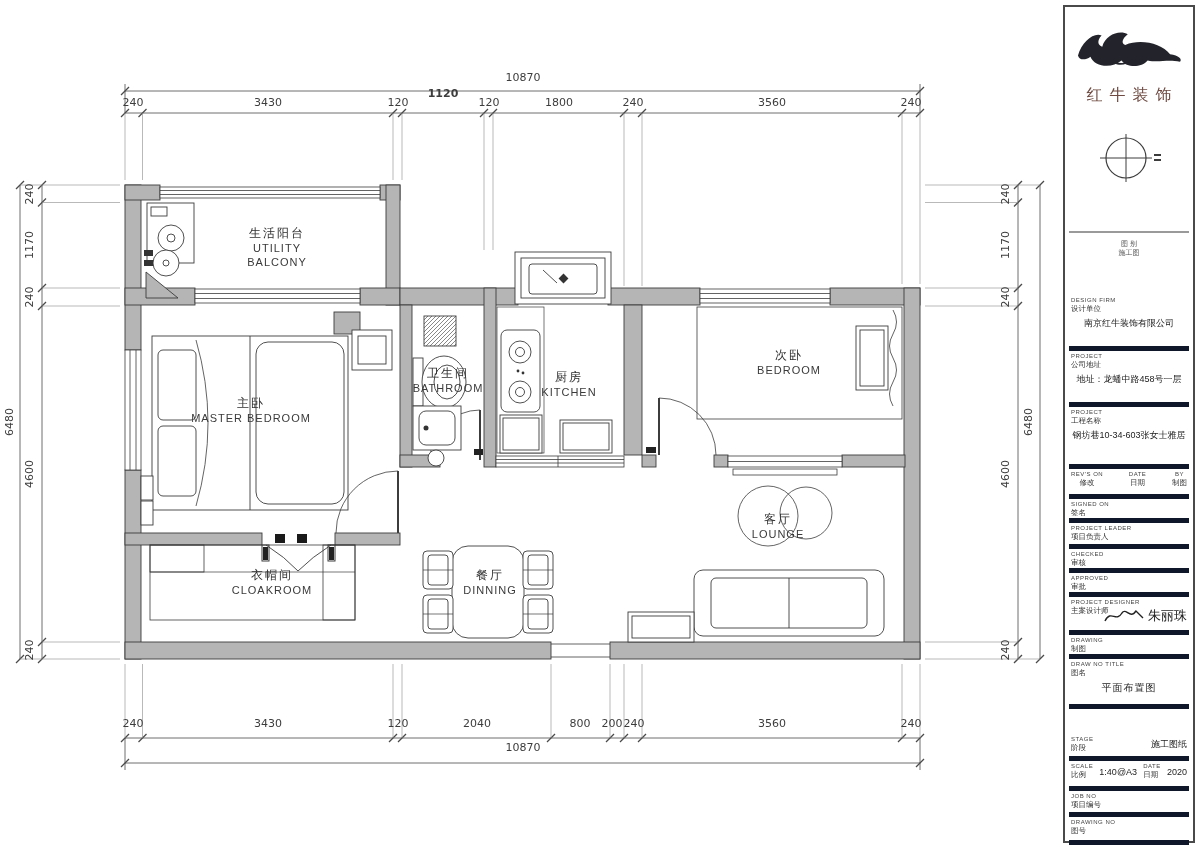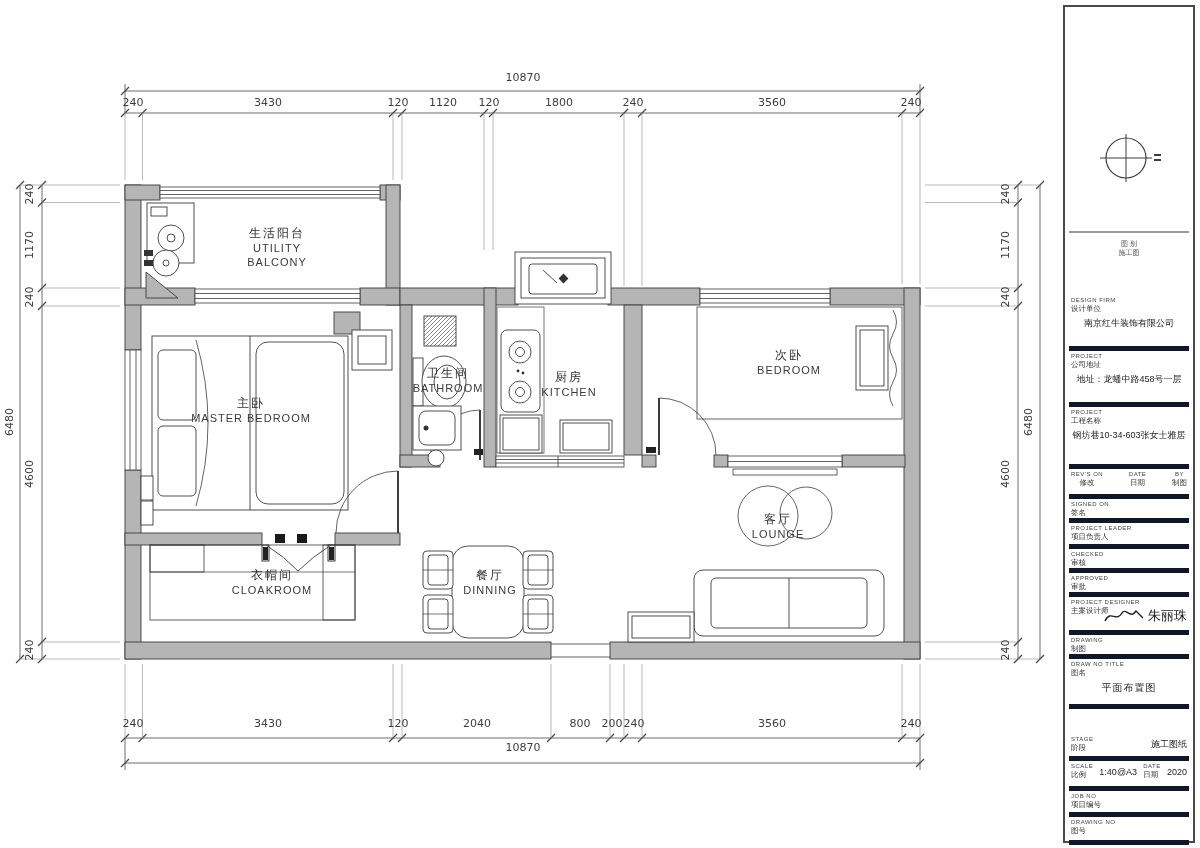--- a/index.html
+++ b/index.html
@@ -407,21 +407,21 @@
 </div>
 <div class="room-label" style="left:430px;top:568px;">
   <div class="zh">餐厅</div>
   <div class="en">DINNING</div>
 </div>
 
 <span class="dim" style="left:483px;top:72px;width:80px;">10870</span>
 <span class="dim" style="left:105px;top:97px;width:56px;">240</span>
 <span class="dim" style="left:240px;top:97px;width:56px;">3430</span>
 <span class="dim" style="left:372px;top:97px;width:52px;">120</span>
-<span class="dim" style="left:415px;top:97px;width:56px;">1120</span>
+<span class="dim" style="left:415px;top:88px;width:56px;font-weight:bold;">1120</span>
 <span class="dim" style="left:463px;top:97px;width:52px;">120</span>
 <span class="dim" style="left:531px;top:97px;width:56px;">1800</span>
 <span class="dim" style="left:605px;top:97px;width:56px;">240</span>
 <span class="dim" style="left:744px;top:97px;width:56px;">3560</span>
 <span class="dim" style="left:883px;top:97px;width:56px;">240</span>
 
 <span class="dim" style="left:105px;top:718px;width:56px;">240</span>
 <span class="dim" style="left:240px;top:718px;width:56px;">3430</span>
 <span class="dim" style="left:372px;top:718px;width:52px;">120</span>
 <span class="dim" style="left:449px;top:718px;width:56px;">2040</span>
@@ -440,20 +440,30 @@
 <span class="dim rot" style="left:8px;top:644px;width:44px;">240</span>
 
 <span class="dim rot" style="left:984px;top:188px;width:44px;">240</span>
 <span class="dim rot" style="left:984px;top:239px;width:44px;">1170</span>
 <span class="dim rot" style="left:984px;top:291px;width:44px;">240</span>
 <span class="dim rot" style="left:984px;top:468px;width:44px;">4600</span>
 <span class="dim rot" style="left:984px;top:644px;width:44px;">240</span>
 <span class="dim rot" style="left:1005px;top:416px;width:48px;">6480</span>
 
 <aside class="titleblock">
+  <div class="tb-logo">
+    <svg width="112" height="62" viewBox="0 0 180 80">
+      <path d="M8,52 C14,30 34,14 46,20 C38,28 40,36 47,38 C52,18 76,10 88,18
+               C79,25 77,33 84,35 C108,25 142,32 156,50 C170,52 176,58 172,62
+               C150,58 138,64 120,60 C110,72 86,72 78,60 C62,74 34,70 28,54
+               C20,60 10,60 8,52 Z" fill="#23242b"></path>
+      <path d="M60,58 C70,66 86,66 94,58 C86,70 66,70 60,58 Z" fill="#23242b"></path>
+    </svg>
+    <div class="tb-brand">红牛装饰</div>
+  </div>
   <div class="tb-compass">
     <svg width="70" height="58" viewBox="0 0 70 58">
       <circle cx="32" cy="29" r="20" fill="none" stroke="#3c3c3c" stroke-width="1.2"></circle>
       <line x1="6" y1="29" x2="58" y2="29" stroke="#3c3c3c" stroke-width="1"></line>
       <line x1="32" y1="5" x2="32" y2="53" stroke="#3c3c3c" stroke-width="1"></line>
       <line x1="60" y1="26" x2="67" y2="26" stroke="#3c3c3c" stroke-width="2"></line>
       <line x1="60" y1="31" x2="67" y2="31" stroke="#3c3c3c" stroke-width="2"></line>
     </svg>
   </div>
   <div class="tb-sep"></div>

